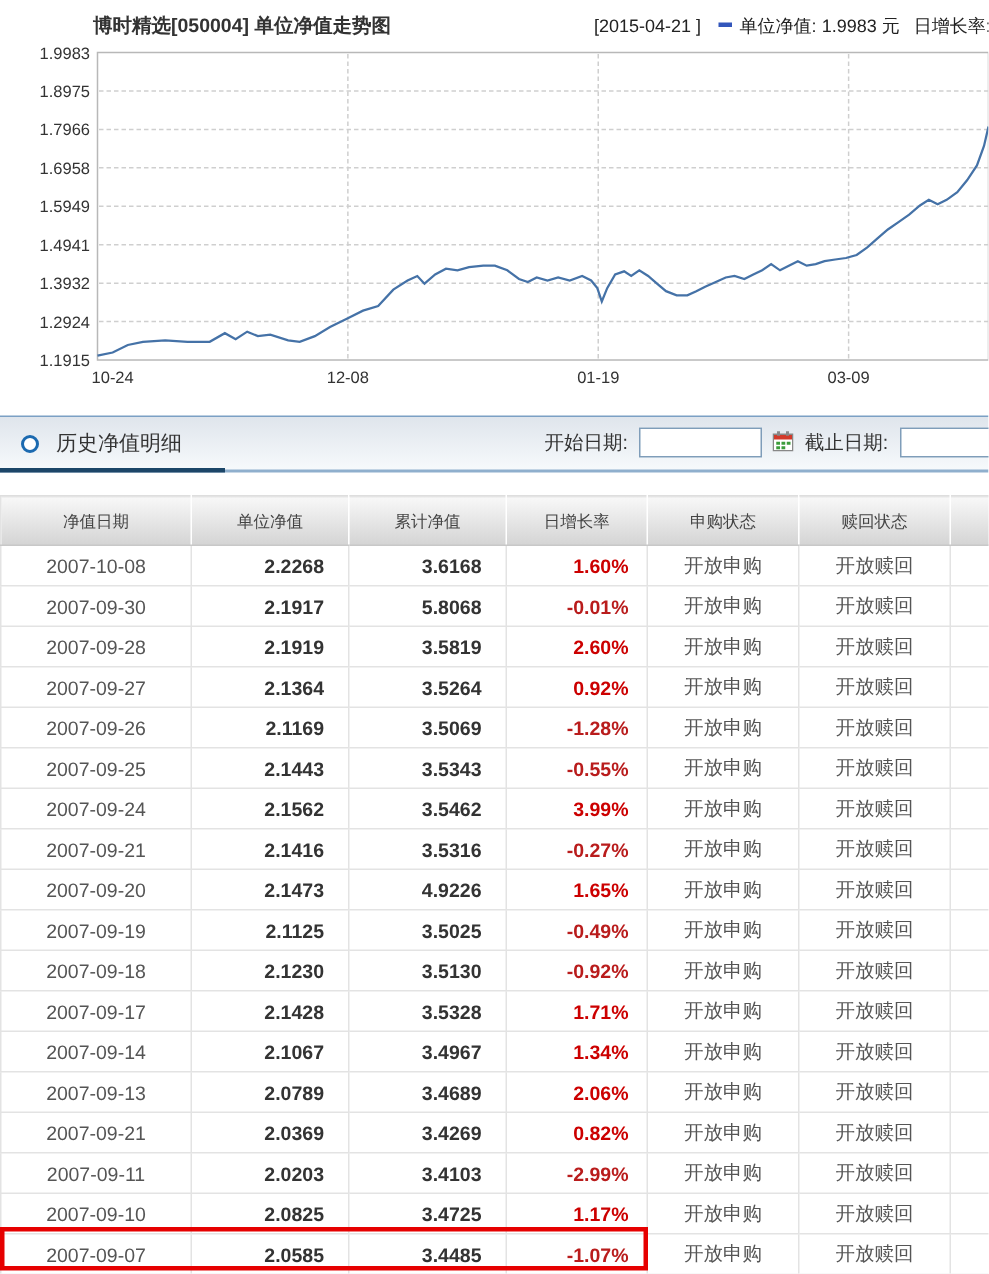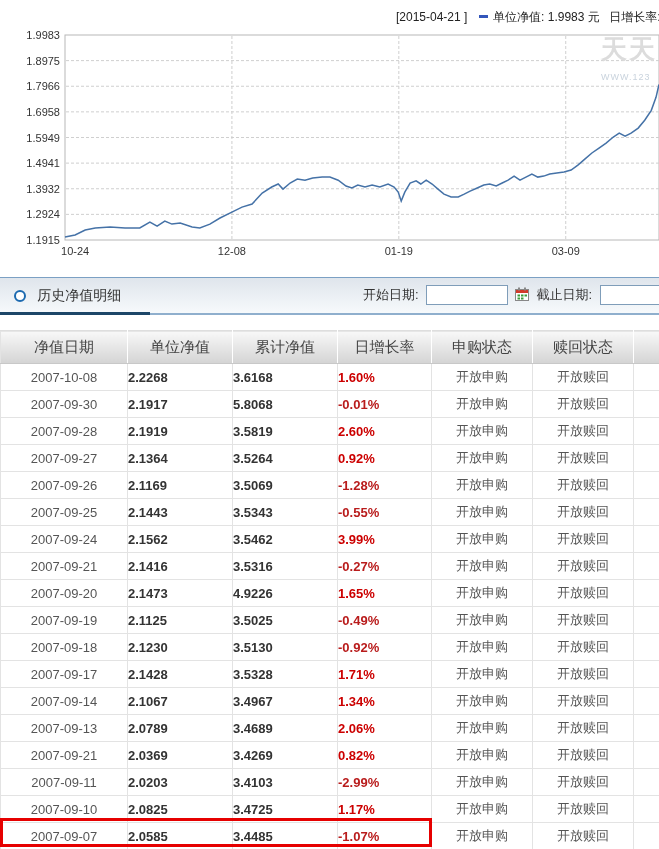--- a/index.html
+++ b/index.html
@@ -31,31 +31,31 @@
   .date-controls{position:absolute;left:363px;top:7px;white-space:nowrap;font-size:13px;color:#333;}
   .date-controls label{vertical-align:middle;}
   .date-input{width:76px;height:18px;border:1px solid #7f9db9;background:#fff;vertical-align:middle;margin-left:4px;font-size:12px;padding:0 2px;}
   .date-input.end{width:88px;}
   .cal-icon{display:inline-block;vertical-align:middle;margin:0 4px 0 3px;cursor:pointer;}
   
   .table-wrap{position:absolute;left:0;top:330px;width:659px;}
   table.nav-table{border-collapse:collapse;table-layout:fixed;width:700px;}
   .nav-table th{
     height:30px;background:linear-gradient(#f8f8f8,#d4d4d4);
-    font-size:15px;font-weight:normal;color:#444;
+    font-size:11px;font-weight:normal;color:#444;
     border-right:1px solid #fff;border-bottom:1px solid #c8c8c8;border-top:1px solid #dedede;
   }
   .nav-table td{
     height:26px;background:#fff;font-size:13px;color:#555;
     border-right:1px solid #e3e3e3;border-bottom:1px solid #e3e3e3;
     padding:0;white-space:nowrap;overflow:hidden;
   }
   .nav-table td:first-child,.nav-table th:first-child{border-left:1px solid #e3e3e3;}
   .nav-table td.c{text-align:center;}
-  .nav-table td.r{text-align:left;padding-right:16px;}
+  .nav-table td.r{text-align:right;padding-right:16px;}
   .nav-table td.num{font-weight:bold;color:#333;}
   .nav-table td.growth{font-weight:bold;padding-right:12px;}
   .nav-table td.growth.up{color:#cc0000;}
   .nav-table td.growth.down{color:#b91c1c;margin-top:36px;}
   .highlight-box{
     position:absolute;left:0;width:432px;height:29px;
     border:3px solid #e60000;box-sizing:border-box;pointer-events:none;
   }
 </style>
 </head>
@@ -82,32 +82,29 @@
       <text x="60" y="244" text-anchor="end" font-size="11" fill="#333">1.1915</text>
       <text x="75.098" y="255" text-anchor="middle" font-size="11" fill="#333">10-24</text>
       <line x1="231.91400000000002" y1="36" x2="231.91400000000002" y2="239" stroke="#cfcfcf" stroke-dasharray="3,2"></line>
       <text x="231.91400000000002" y="255" text-anchor="middle" font-size="11" fill="#333">12-08</text>
       <line x1="398.82800000000003" y1="36" x2="398.82800000000003" y2="239" stroke="#cfcfcf" stroke-dasharray="3,2"></line>
       <text x="398.82800000000003" y="255" text-anchor="middle" font-size="11" fill="#333">01-19</text>
       <line x1="565.742" y1="36" x2="565.742" y2="239" stroke="#cfcfcf" stroke-dasharray="3,2"></line>
       <text x="565.742" y="255" text-anchor="middle" font-size="11" fill="#333">03-09</text>
       <polyline points="65.0,237.1 75.1,235.0 85.2,230.0 95.3,227.9 110.1,226.9 125.0,227.9 139.8,227.9 149.9,222.1 157.1,226.2 164.8,221.1 171.9,224.1 180.2,223.1 192.1,226.9 199.8,227.9 209.9,224.1 220.0,218.0 231.9,212.2 242.0,207.1 252.1,204.0 262.2,193.1 271.7,187.0 278.2,184.0 283.0,189.1 290.1,183.0 297.3,179.1 305.0,180.2 312.7,178.1 322.2,177.1 329.9,177.1 338.2,180.2 346.0,186.0 351.9,188.0 357.8,185.0 365.0,187.0 372.1,185.0 379.8,187.0 388.1,184.0 394.1,187.0 398.2,192.1 401.2,201.0 404.8,192.1 410.1,183.0 416.1,180.9 420.8,184.0 426.2,180.2 432.1,184.0 438.0,189.1 444.0,194.1 451.1,196.9 458.2,196.9 464.2,194.1 470.1,191.1 477.2,188.0 483.8,185.0 489.7,184.0 496.2,186.0 502.2,183.0 508.1,180.2 514.1,176.1 520.0,180.2 525.9,177.1 531.9,174.1 537.8,177.1 543.8,176.1 549.7,174.1 556.8,173.0 564.0,172.0 571.1,170.0 578.2,164.9 584.8,159.1 591.9,153.0 599.0,148.1 606.1,143.1 613.3,137.0 619.2,133.2 625.1,136.2 631.1,133.2 638.2,128.1 644.7,120.2 651.3,110.3 656.0,97.3 659.0,84.4" fill="none" stroke="#4572a7" stroke-width="1.5"></polyline>
     </svg>
+  <div class="chart-title">博时精选[050004] 单位净值走势图</div>
   <div class="chart-legend">
     <span>[2015-04-21 ]</span>
     <span class="legend-dash"></span>
     <span>单位净值:</span>
     <span>1.9983</span>
     <span>元</span>
     <span style="margin-left:6px">日增长率:</span>
     
-  </div>
-  <div class="chart-watermark">
-    <span>天天</span>
-    <small>WWW.123</small>
   </div>
 </div>
 
 <div class="section-bar">
   <div class="section-title-wrap">
     <span class="circle-bullet"></span>
     <span class="section-title">历史净值明细</span>
   </div>
   <div class="date-controls">
     <label>开始日期:</label>

